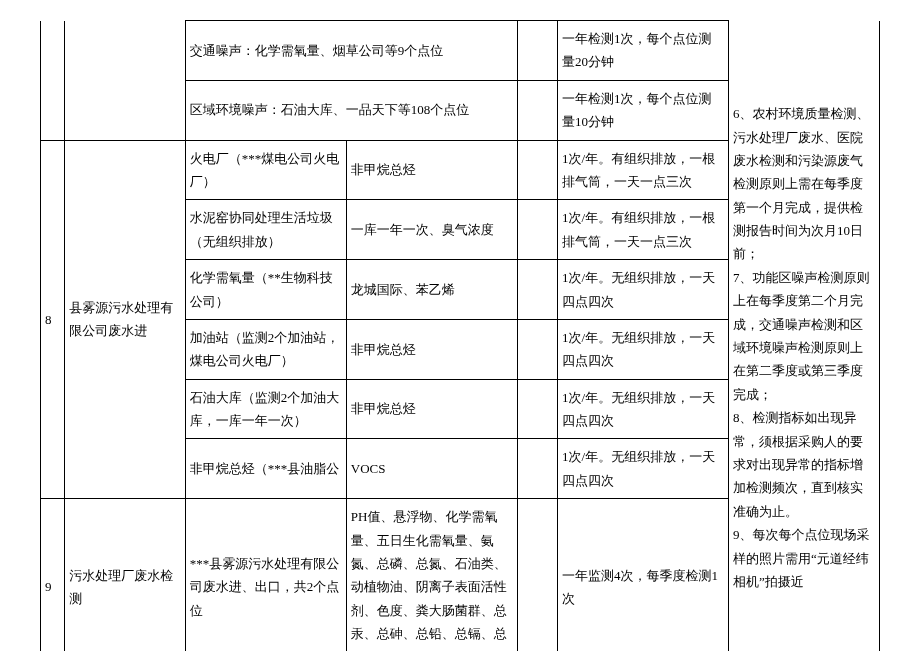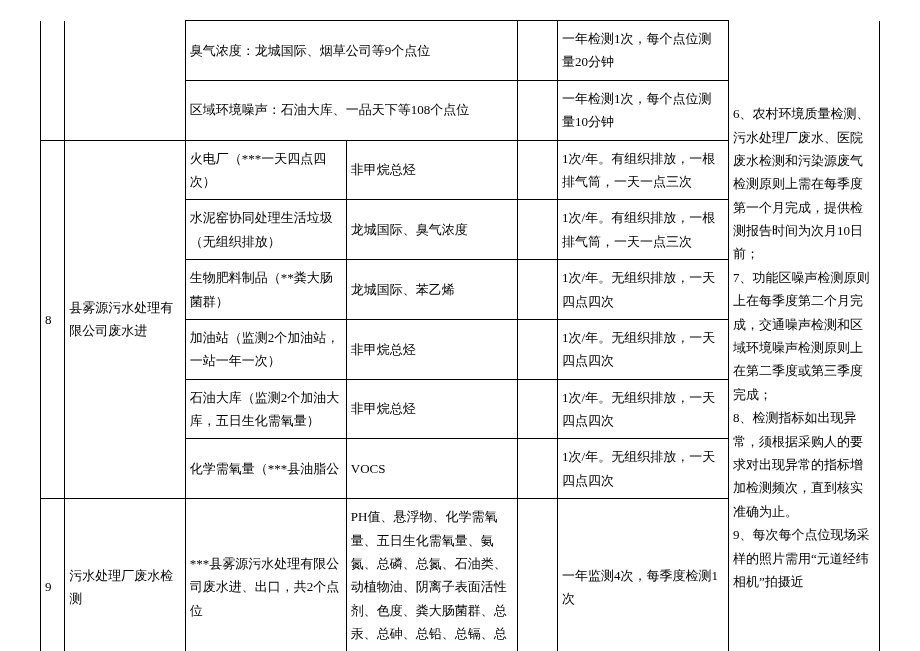--- a/index.html
+++ b/index.html
@@ -47,74 +47,74 @@
     <col class="col-item">
     <col class="col-spare">
     <col class="col-freq">
     <col class="col-note">
   </colgroup>
   <tbody>
 
     <tr>
       <td rowspan="2" class="no-top-border"></td>
       <td rowspan="2" class="no-top-border"></td>
-      <td colspan="2">臭气浓度：龙城国际、烟草公司等9个点位</td>
+      <td colspan="2">交通噪声：化学需氧量、烟草公司等9个点位</td>
       <td></td>
       <td>一年检测1次，每个点位测量20分钟</td>
       <td rowspan="9" class="col-note" style="white-space: pre-line;">6、农村环境质量检测、污水处理厂废水、医院废水检测和污染源废气检测原则上需在每季度第一个月完成，提供检测报告时间为次月10日前；
 7、功能区噪声检测原则上在每季度第二个月完成，交通噪声检测和区域环境噪声检测原则上在第二季度或第三季度完成；
 8、检测指标如出现异常，须根据采购人的要求对出现异常的指标增加检测频次，直到核实准确为止。
 9、每次每个点位现场采样的照片需用“元道经纬相机”拍摄近</td>
     </tr>
 
     <tr>
       <td colspan="2">区域环境噪声：石油大库、一品天下等108个点位</td>
       <td></td>
       <td>一年检测1次，每个点位测量10分钟</td>
     </tr>
 
     <tr>
       <td rowspan="6">8</td>
       <td rowspan="6">县雾源污水处理有限公司废水进</td>
-      <td>火电厂（***一天四点四次）</td>
+      <td>火电厂（***煤电公司火电厂）</td>
       <td>非甲烷总烃</td>
       <td></td>
       <td>1次/年。有组织排放，一根排气筒，一天一点三次</td>
     </tr>
 
     <tr>
       <td>水泥窑协同处理生活垃圾（无组织排放）</td>
-      <td>龙城国际、臭气浓度</td>
+      <td>一库一年一次、臭气浓度</td>
       <td></td>
       <td>1次/年。有组织排放，一根排气筒，一天一点三次</td>
     </tr>
 
     <tr>
-      <td>生物肥料制品（**粪大肠菌群）</td>
+      <td>化学需氧量（**生物科技公司）</td>
       <td>龙城国际、苯乙烯</td>
       <td></td>
       <td>1次/年。无组织排放，一天四点四次</td>
     </tr>
 
     <tr>
-      <td>加油站（监测2个加油站，一站一年一次）</td>
+      <td>加油站（监测2个加油站，煤电公司火电厂）</td>
       <td>非甲烷总烃</td>
       <td></td>
       <td>1次/年。无组织排放，一天四点四次</td>
     </tr>
 
     <tr>
-      <td>石油大库（监测2个加油大库，五日生化需氧量）</td>
+      <td>石油大库（监测2个加油大库，一库一年一次）</td>
       <td>非甲烷总烃</td>
       <td></td>
       <td>1次/年。无组织排放，一天四点四次</td>
     </tr>
 
     <tr>
-      <td>化学需氧量（***县油脂公</td>
+      <td>非甲烷总烃（***县油脂公</td>
       <td>VOCS</td>
       <td></td>
       <td>1次/年。无组织排放，一天四点四次</td>
     </tr>
 
     <tr>
       <td class="no-bottom-border">9</td>
       <td class="no-bottom-border">污水处理厂废水检测</td>
       <td class="no-bottom-border">***县雾源污水处理有限公司废水进、出口，共2个点位</td>
       <td class="no-bottom-border">PH值、悬浮物、化学需氧量、五日生化需氧量、氨氮、总磷、总氮、石油类、动植物油、阴离子表面活性剂、色度、粪大肠菌群、总汞、总砷、总铅、总镉、总铬、六价铬、甲</td>

